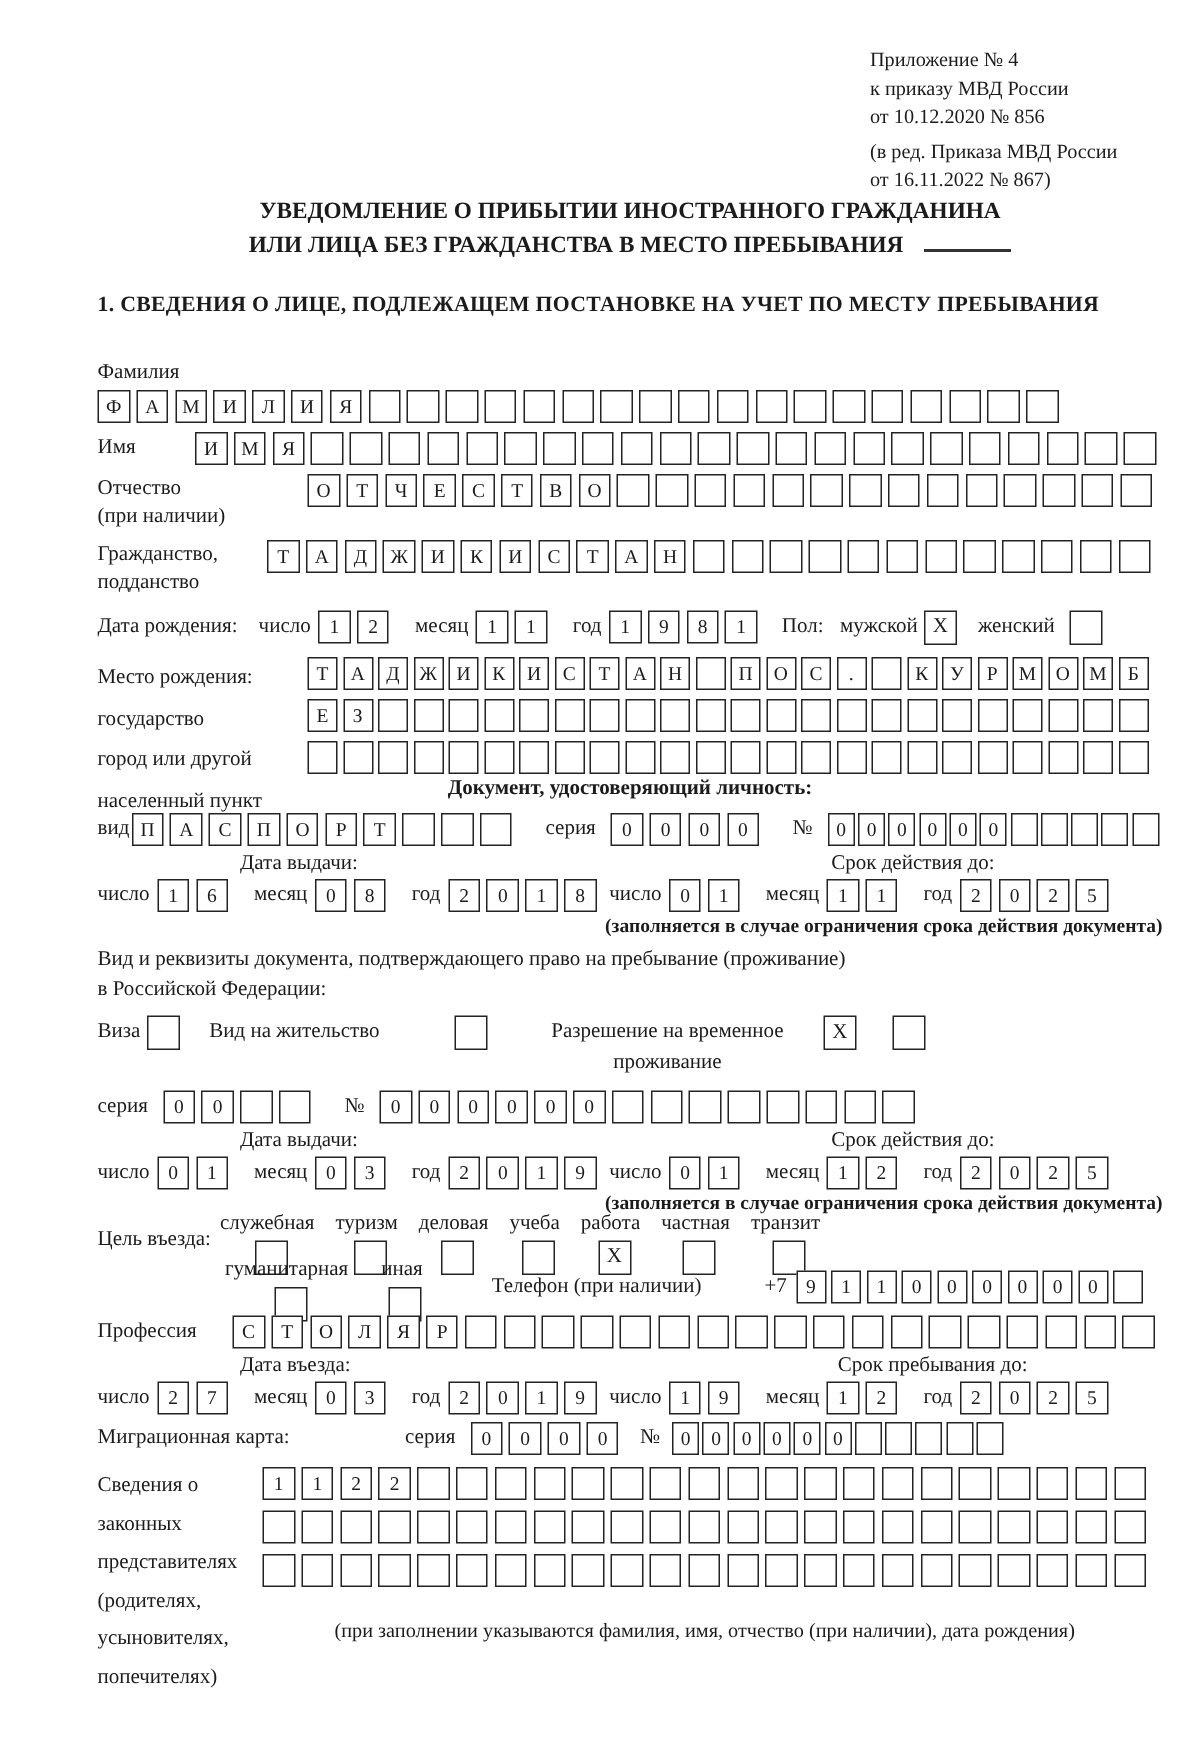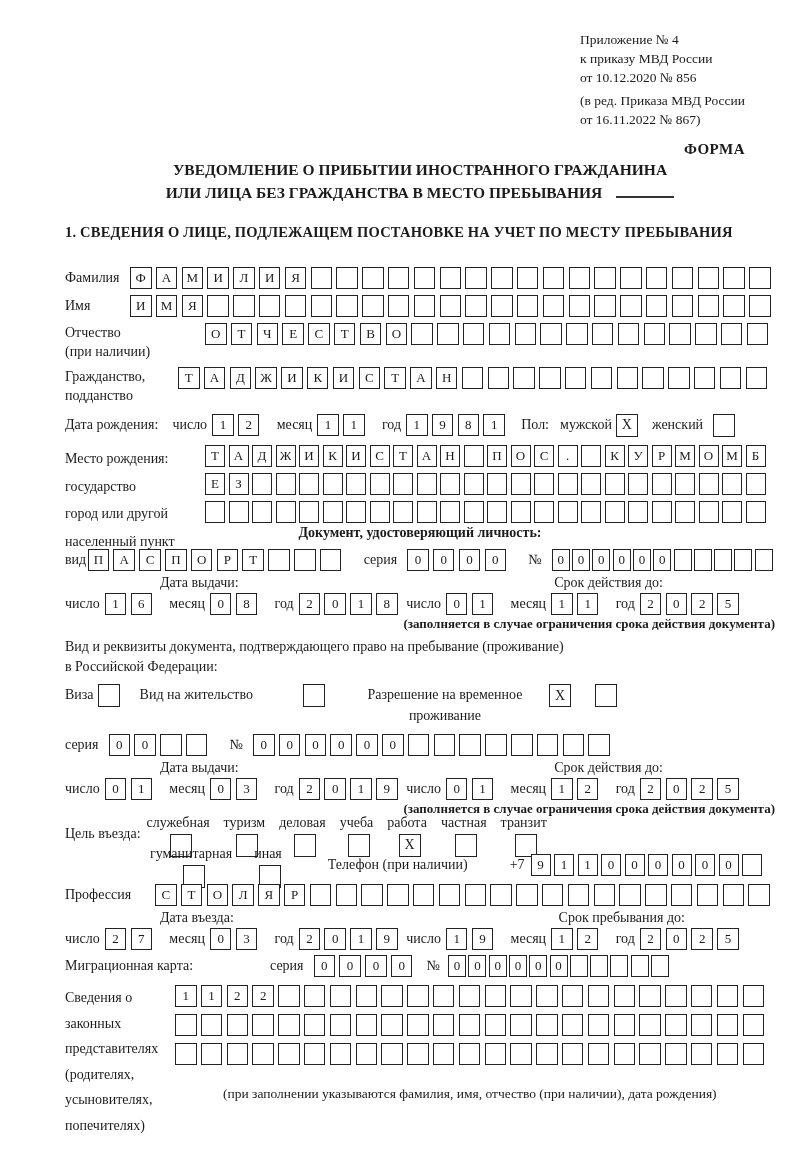--- a/index.html
+++ b/index.html
@@ -18,21 +18,21 @@
   .lbl{font-size:14px;line-height:22px;white-space:nowrap;}
   .cells{display:flex;}
   .cell{box-sizing:border-box;flex:0 0 auto;width:21.5px;height:22px;border:1.5px solid #232323;
         margin-right:4.3px;display:flex;align-items:center;justify-content:center;font-size:13px;background:#fff;}
   .cells.tight .cell{width:20px;margin-right:3.5px;}
   .cells.xs .cell{width:18px;margin-right:2.3px;}
   .chk{box-sizing:border-box;flex:0 0 auto;width:22px;height:23px;border:1.5px solid #232323;
        display:inline-flex;align-items:center;justify-content:center;font-size:14px;background:#fff;}
   .w65{width:65px;flex:0 0 auto;} .w113{width:113px;flex:0 0 auto;} .w140{width:140px;flex:0 0 auto;}
   .w90{width:90px;flex:0 0 auto;} .w110{width:110px;flex:0 0 auto;}
-  .mt26{margin-top:26px;} .mb6{margin-bottom:6px;} .mb4{margin-bottom:4px;} .mb8{margin-bottom:8px;}
+  .mt26{margin-top:26px;flex-direction:column;} .mb6{margin-bottom:6px;} .mb4{margin-bottom:4px;} .mb8{margin-bottom:8px;}
   .two-line{line-height:19px;}
   .mr-lines .lbl-line{line-height:27.5px;white-space:nowrap;font-size:14px;}
   .mr-rows .cells{margin-bottom:6px;}
   .doc-heading{text-align:center;font-weight:bold;font-size:14px;margin-top:-30px;margin-bottom:8px;}
   .inline-gap{margin:0 10px 0 18px;}
   .dhead{display:flex;height:17px;font-size:14px;margin-top:4px;}
   .dhead .h1{margin-left:95px;} .dhead .h2{margin-left:auto;margin-right:112px;}
   .dhead .h2.wide{margin-right:90px;}
   .drow{display:flex;align-items:center;height:24px;}
   .dgroup{display:flex;align-items:center;}
@@ -61,21 +61,20 @@
 
   <div class="hdr-block">
     <div>Приложение № 4</div>
     <div>к приказу МВД России</div>
     <div>от 10.12.2020 № 856</div>
     <div class="hdr-amend">
       <div>(в ред. Приказа МВД России</div>
       <div>от 16.11.2022 № 867)</div>
     </div>
   </div>
-  <div class="forma">ФОРМА</div>
 
   <div class="title">
     <div>УВЕДОМЛЕНИЕ О ПРИБЫТИИ ИНОСТРАННОГО ГРАЖДАНИНА</div>
     <div><span>ИЛИ ЛИЦА БЕЗ ГРАЖДАНСТВА В МЕСТО ПРЕБЫВАНИЯ</span><span class="t-underline"></span></div>
   </div>
 
   <div class="sect">1. СВЕДЕНИЯ О ЛИЦЕ, ПОДЛЕЖАЩЕМ ПОСТАНОВКЕ НА УЧЕТ ПО МЕСТУ ПРЕБЫВАНИЯ</div>
 
   <div class="row mt26 mb6">
     <span class="lbl w65">Фамилия</span>

